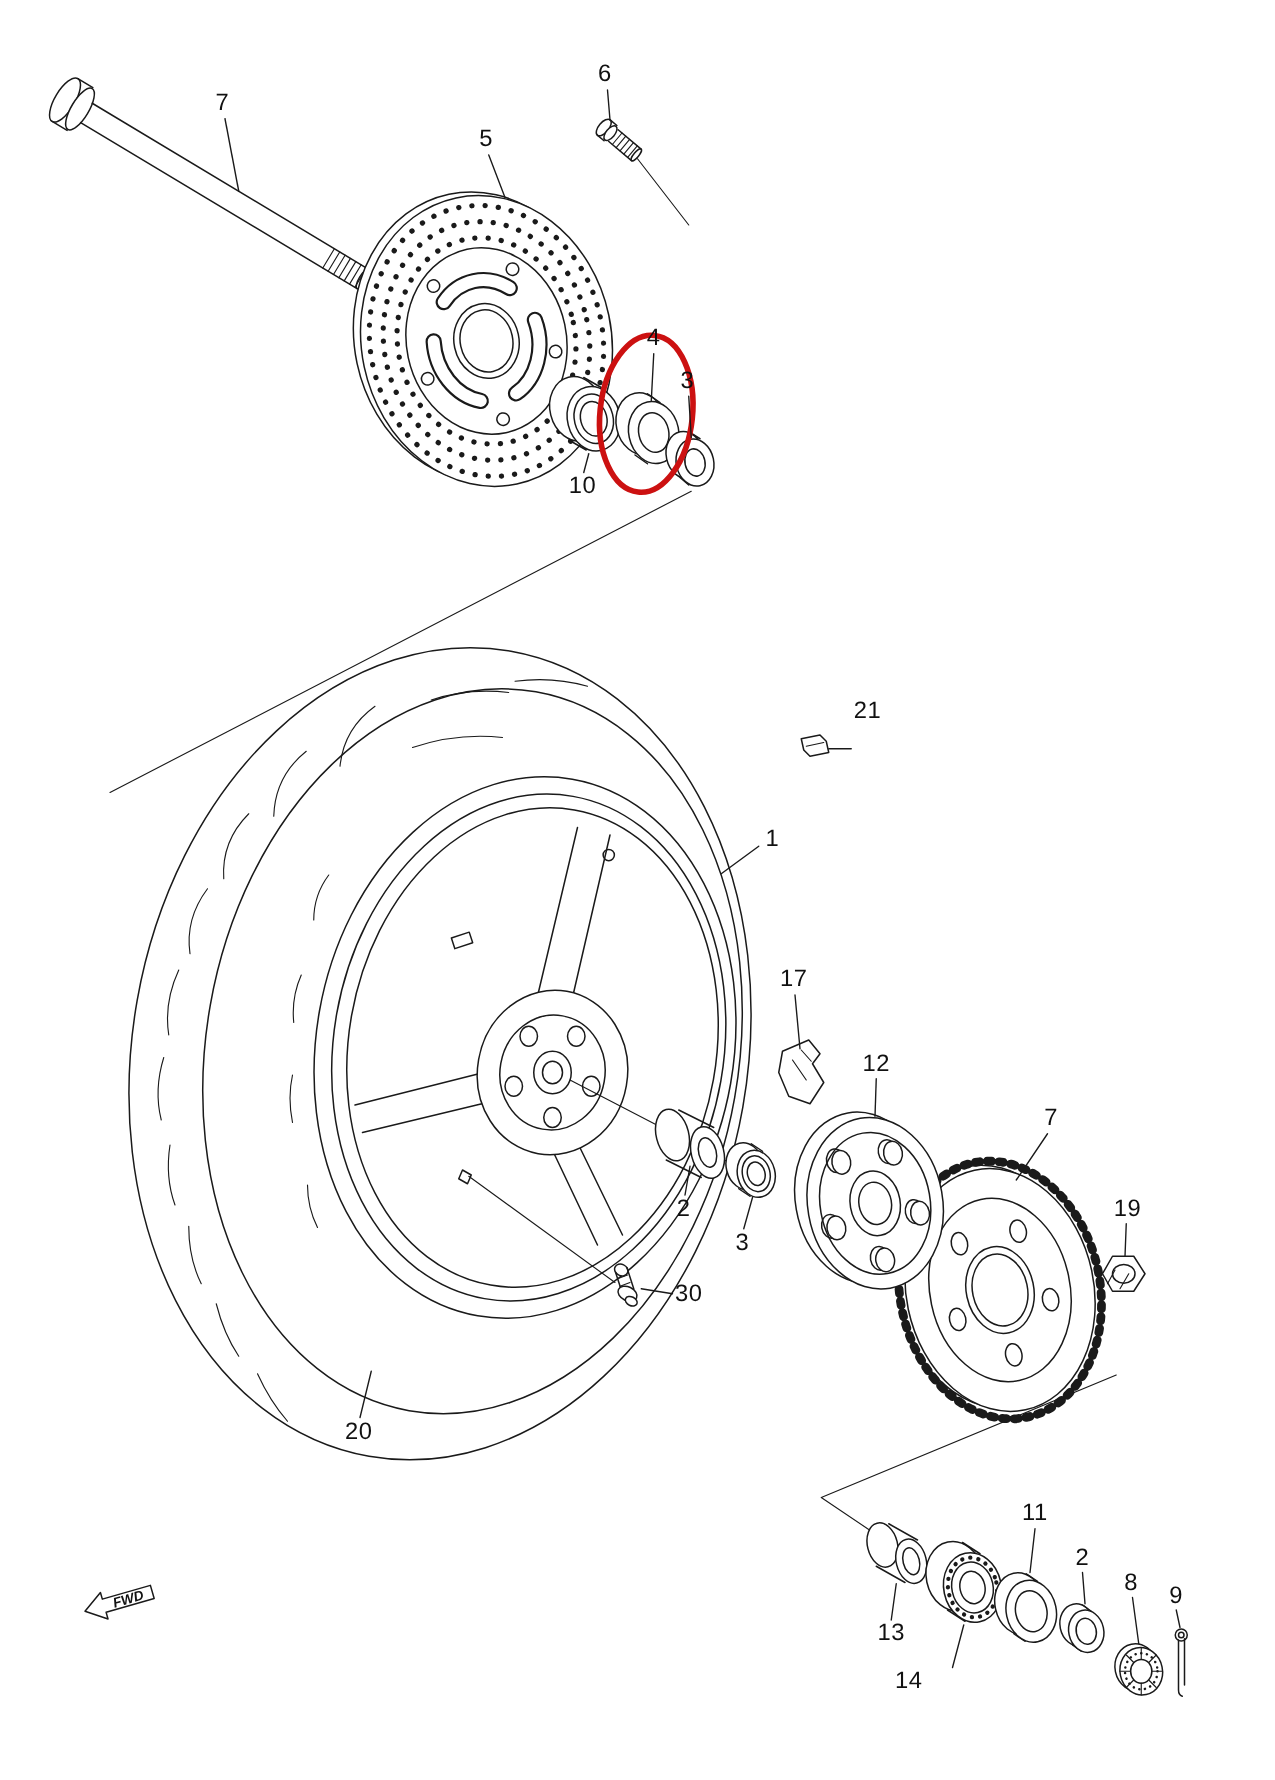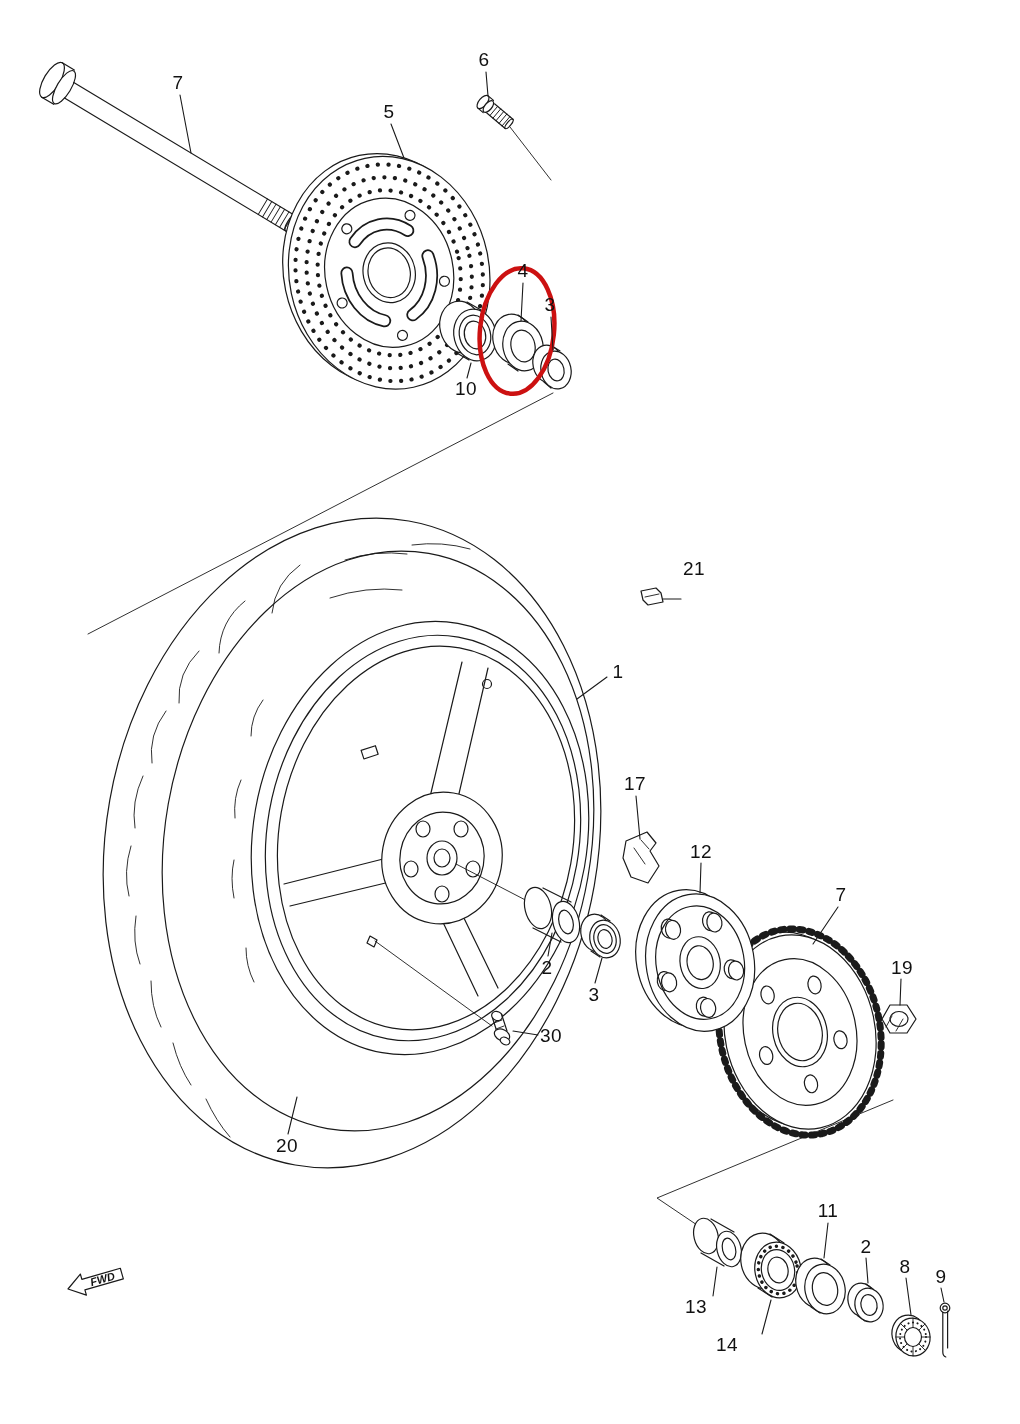--- a/index.html
+++ b/index.html
@@ -304,16 +304,16 @@
   <div class="part-label" style="left:841px;top:895px">7</div>
   <div class="part-label" style="left:547px;top:968px">2</div>
   <div class="part-label" style="left:594px;top:995px">3</div>
   <div class="part-label" style="left:902px;top:968px">19</div>
   <div class="part-label" style="left:551px;top:1036px">30</div>
   <div class="part-label" style="left:287px;top:1146px">20</div>
   <div class="part-label" style="left:828px;top:1211px">11</div>
   <div class="part-label" style="left:866px;top:1247px">2</div>
   <div class="part-label" style="left:905px;top:1267px">8</div>
   <div class="part-label" style="left:941px;top:1277px">9</div>
-  <div class="part-label" style="left:696px;top:1307px">13</div>
+  <div class="part-label" style="left:713px;top:1307px">13</div>
   <div class="part-label" style="left:727px;top:1345px">14</div>
 
 </div>
 
 </body></html>

